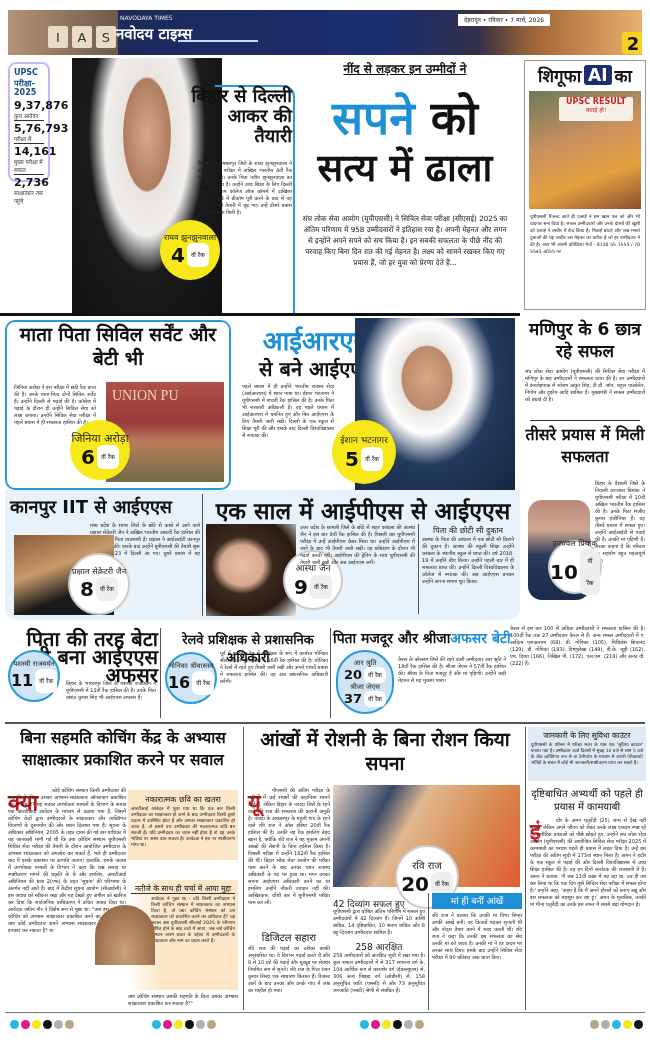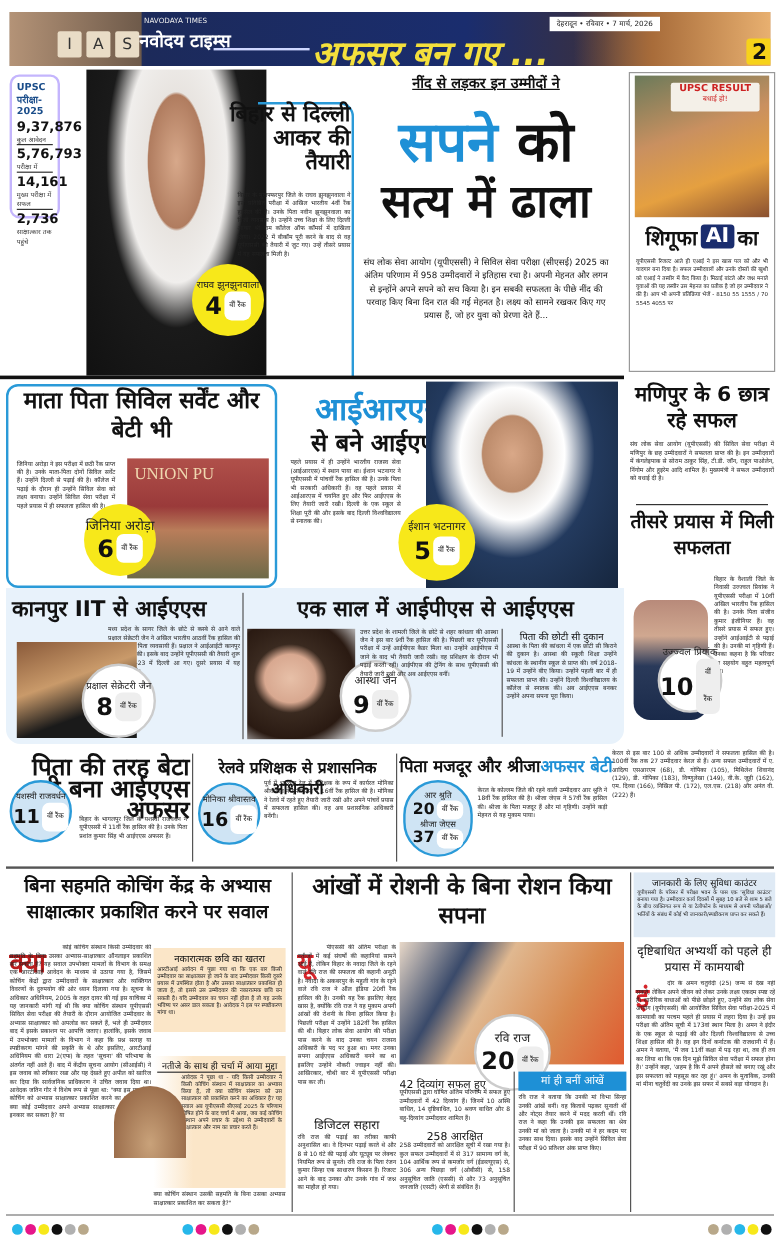--- a/index.html
+++ b/index.html
@@ -40,21 +40,20 @@
 <div class="abs hdr">
   <div class="abs" style="left:0;top:0;width:110px;height:45px;background:linear-gradient(90deg,#b49377,#6e5a4a)"></div>
   <div class="abs ias">
     <span>I</span>
     <span>A</span>
     <span>S</span>
   </div>
   <div class="abs brand-sm">NAVODAYA TIMES</div>
   <div class="abs brand">नवोदय टाइम्स</div>
   <div class="abs line"></div>
-  <div class="abs t2">अफसर बन गए ...</div>
   <div class="abs" style="left:470px;top:0;width:164px;height:45px;background:linear-gradient(90deg,rgba(40,40,70,0),#a86c3a 40%,#e8b070)"></div>
   <div class="abs date">देहरादून • रविवार • 7 मार्च, 2026</div>
   <div class="abs pg">2</div>
 </div>
 
 <div class="abs stats">
   <div class="h">UPSC परीक्षा- 2025</div>
   <div class="n">9,37,876</div>
   <div class="l">कुल आवेदन</div>
   <div class="n">5,76,793</div>
@@ -79,30 +78,30 @@
 
 <div class="abs" style="left:300px;top:60px;width:210px;text-align:center;font-size:12px;font-weight:bold;text-decoration:underline">नींद से लड़कर इन उम्मीदों ने</div>
 <div class="abs" style="left:300px;top:92px;width:210px;text-align:center;font-size:46px;font-weight:bold;line-height:52px">
   <span style="color:#1e90d6">सपने</span>
   <span>को</span>
 </div>
 <div class="abs" style="left:300px;top:146px;width:210px;text-align:center;font-size:38px;font-weight:bold;line-height:44px">सत्य में ढाला</div>
 <div class="abs" style="left:302px;top:213px;width:206px;text-align:center;font-size:7.2px;line-height:11px">संघ लोक सेवा आयोग (यूपीएससी) ने सिविल सेवा परीक्षा (सीएसई) 2025 का अंतिम परिणाम में 958 उम्मीदवारों ने इतिहास रचा है। अपनी मेहनत और लगन से इन्होंने अपने सपने को सच किया है। इन सबकी सफलता के पीछे नींद की परवाह किए बिना दिन रात की गई मेहनत है। लक्ष्य को सामने रखकर किए गए प्रयास हैं, जो हर युवा को प्रेरणा देते हैं...</div>
 
 <div class="abs" style="left:524px;top:60px;width:122px;height:250px;border:1px solid #999">
+  <div style="display:flex;align-items:center;justify-content:center;gap:3px;height:28px;font-size:17px;font-weight:bold">
+    <span>शिगूफा</span>
+    <span style="background:#1a2d6e;color:#fff;padding:0 4px;border-radius:3px">AI</span>
+    <span>का</span>
+  </div>
   <div style="margin:2px 4px;height:118px;background:linear-gradient(160deg,#6b7a5a,#c99060 40%,#e5a040 70%,#8a5030);position:relative">
     <div style="position:absolute;left:30px;top:6px;width:74px;height:24px;background:#f4f0e8;text-align:center;border-radius:2px">
       <div style="font-size:8px;color:#c22;font-weight:bold">UPSC RESULT</div>
       <div style="font-size:6px;color:#c22">बधाई हो!</div>
     </div>
-  </div>
-  <div style="display:flex;align-items:center;justify-content:center;gap:3px;height:28px;font-size:17px;font-weight:bold">
-    <span>शिगूफा</span>
-    <span style="background:#1a2d6e;color:#fff;padding:0 4px;border-radius:3px">AI</span>
-    <span>का</span>
   </div>
   <div class="txt" style="margin:4px 5px;font-size:4.6px;line-height:7px">यूपीएससी रिजल्ट आते ही एआई ने इस खास पल को और भी यादगार बना दिया है। सफल उम्मीदवारों और उनके दोस्तों की खुशी को एआई ने तस्वीर में कैद किया है। मिठाई बांटते और जश्न मनाते युवाओं की यह तस्वीर उस मेहनत का प्रतीक है जो हर उम्मीदवार ने की है। आप भी अपनी प्रतिक्रिया भेजें - 8150 55 1555 / 70 5545 4055 पर</div>
 </div>
 
 <div class="abs" style="left:0;top:313px;width:520px;height:3px;background:#111"></div>
 
 <div class="abs box-blue" style="left:5px;top:320px;width:226px;height:170px"></div>
 <div class="abs headline" style="left:10px;top:322px;width:216px;text-align:center;font-size:19px;line-height:24px">माता पिता सिविल सर्वेंट और बेटी भी</div>
 <div class="abs txt" style="left:14px;top:384px;width:82px">जिनिया अरोड़ा ने इस परीक्षा में छठी रैंक प्राप्त की है। उनके माता-पिता दोनों सिविल सर्वेंट हैं। उन्होंने दिल्ली से पढ़ाई की है। कॉलेज में पढ़ाई के दौरान ही उन्होंने सिविल सेवा को लक्ष्य बनाया। उन्होंने सिविल सेवा परीक्षा में पहले प्रयास में ही सफलता हासिल की है।</div>
 <div class="abs" style="left:106px;top:382px;width:118px;height:100px;background:linear-gradient(180deg,#b0504a 0%,#9a3a3a 40%,#b97d5a 60%,#6e6a48 100%)">
@@ -150,21 +149,21 @@
 <div class="abs" style="left:14px;top:535px;width:100px;height:80px;background:linear-gradient(160deg,#8a5a3a,#c99a6a 40%,#1a1a1a 70%)"></div>
 <div class="abs badge w" style="left:68px;top:553px;width:62px;height:62px">
   <div class="nm" style="font-size:8px;line-height:10px">प्रक्षाल सेक्रेटरी जैन</div>
   <div class="rk">
       <span>8</span>
       <small>वीं रैंक</small>
     </div>
 </div>
 <div class="abs" style="left:202px;top:494px;width:1px;height:122px;background:#555"></div>
 
-<div class="abs headline" style="left:208px;top:494px;width:310px;text-align:center;font-size:18px">एक साल में आईपीएस से आईएएस</div>
+<div class="abs headline" style="left:208px;top:494px;width:310px;text-align:center;font-size:23px">एक साल में आईपीएस से आईएएस</div>
 <div class="abs" style="left:206px;top:524px;width:90px;height:92px;background:radial-gradient(ellipse at 40% 45%,#e7c0a8 0%,#d8a890 28%,#3a2a20 40%,#2a1a12 70%,#eef2f6 100%)"></div>
 <div class="abs badge w" style="left:283px;top:550px;width:60px;height:60px">
   <div class="nm" style="font-size:9px">आस्था जैन</div>
   <div class="rk">
       <span>9</span>
       <small>वीं रैंक</small>
     </div>
 </div>
 <div class="abs txt" style="left:300px;top:524px;width:115px">उत्तर प्रदेश के शामली जिले के छोटे से शहर कांधला की आस्था जैन ने इस बार 9वीं रैंक हासिल की है। पिछली बार यूपीएससी परीक्षा में उन्हें आईपीएस कैडर मिला था। उन्होंने आईपीएस में जाने के बाद भी तैयारी जारी रखी। वह प्रशिक्षण के दौरान भी पढ़ाई करती रहीं। आईपीएस की ट्रेनिंग के साथ यूपीएससी की तैयारी जारी रखी और अब आईएएस बनीं।</div>
 <div class="abs" style="left:418px;top:524px;width:1px;height:90px;background:#555"></div>

